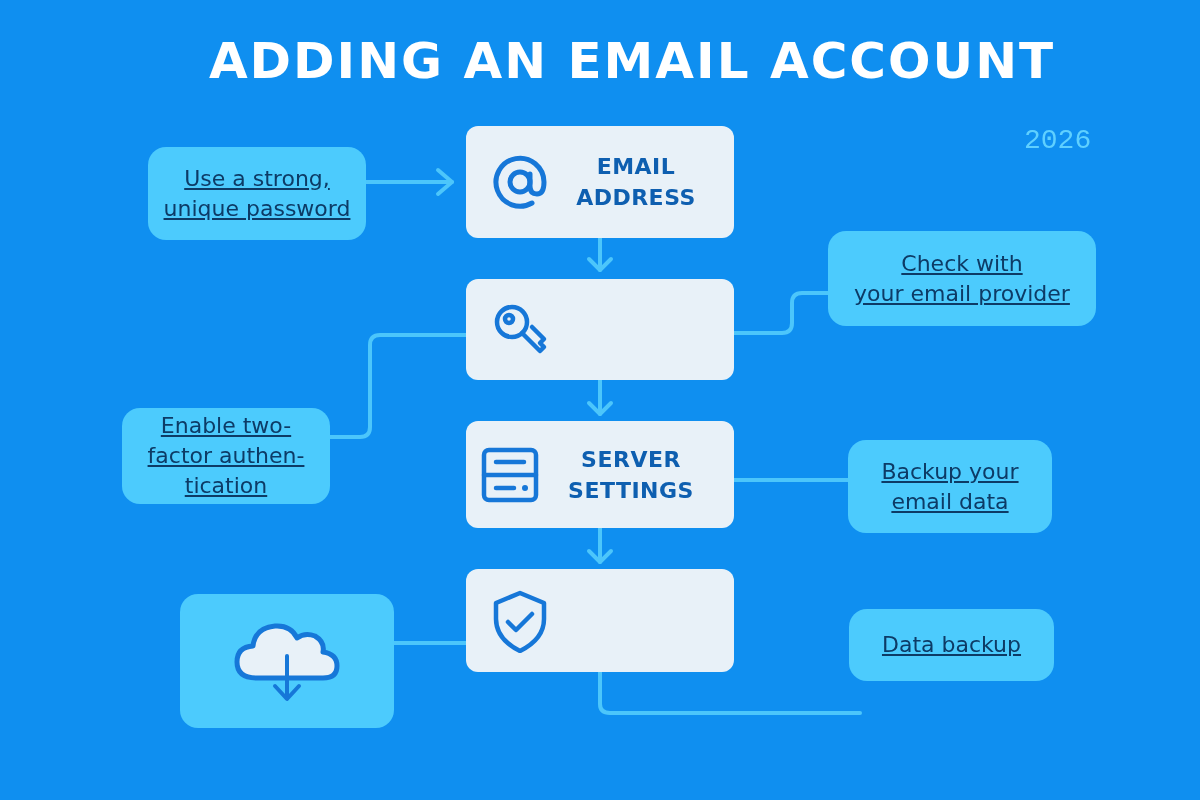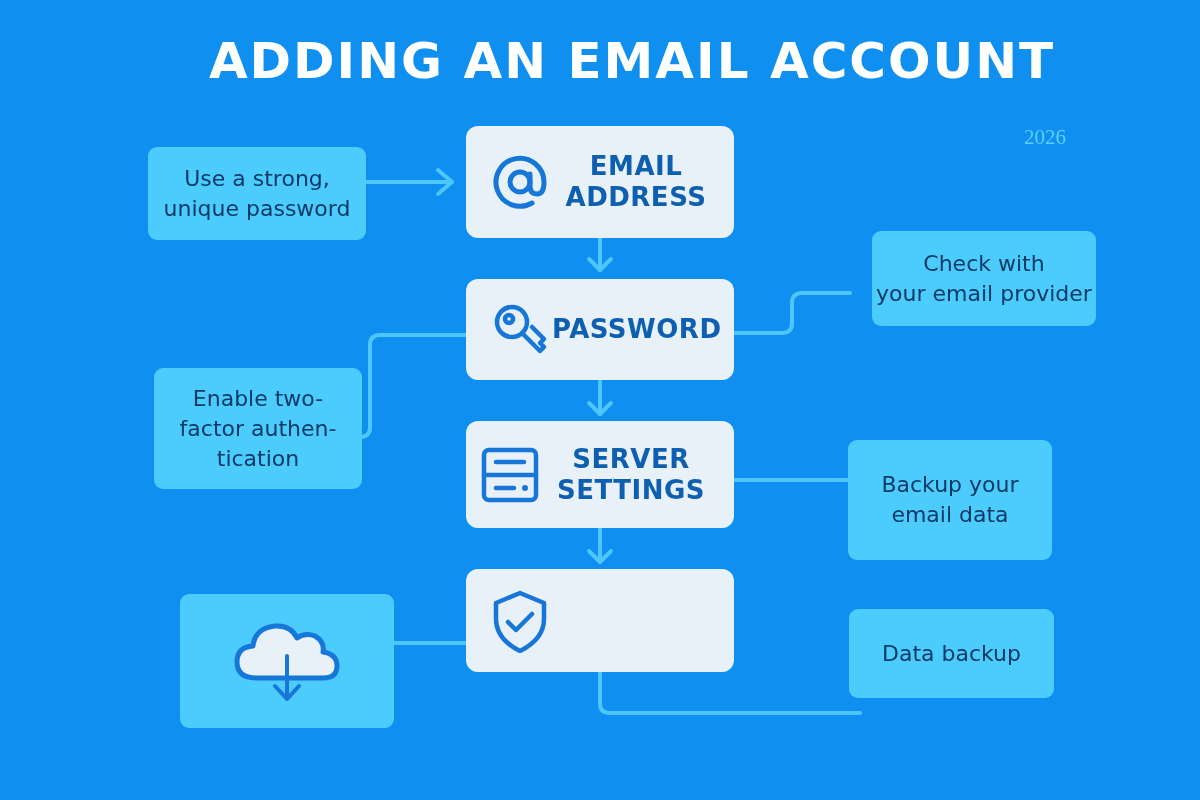--- a/index.html
+++ b/index.html
@@ -8,42 +8,43 @@
     background: #0f8ff0;
     font-family: "Liberation Sans", "DejaVu Sans", sans-serif;
   }
   .title {
     position: absolute; left: 0; top: 32px; width: 1200px; text-align: center;
     color: #ffffff; font-size: 50px; font-weight: 700; letter-spacing: 2px;
     font-family: "DejaVu Sans", sans-serif;
     margin-left: 32px;
   }
   .year {
-    position: absolute; left: 1024px; top: 125px; font-size: 21px;
-    color: #5fd0ff; font-family: Liberation Serif, serif;
+    position: absolute; left: 1024px; top: 125px; font-size: 28px;
+    color: #5fd0ff; font-family: Liberation Mono, monospace;
   }
   svg.connectors { position: absolute; left: 0; top: 0; }
   .step {
     position: absolute; left: 466px; width: 268px; background: #e8f1f8;
     border-radius: 12px; display: flex; align-items: center;
     box-sizing: border-box; padding-left: 22px;
   }
   .step .icon { width: 64px; height: 64px; flex: none; }
   .step .label {
     flex: 1; text-align: center; color: #0e5fb0; font-weight: 700;
-    font-size: 26px; line-height: 31px; letter-spacing: 0.5px;
+    font-size: 22px; line-height: 31px; letter-spacing: 0.5px;
     font-family: "DejaVu Sans", sans-serif; white-space: pre-line;
     padding-right: 14px;
   }
   .note {
-    position: absolute; background: #4ccbfd; border-radius: 9px;
+    position: absolute; background: #4ccbfd; border-radius: 18px;
     color: #0d3b66; font-size: 22px; line-height: 30px; text-align: center;
     display: flex; align-items: center; justify-content: center;
     box-sizing: border-box; white-space: pre-line;
     font-family: "DejaVu Sans", sans-serif;
+    text-decoration: underline;
   }
 </style>
 </head>
 <body>
 
 <div class="title">ADDING AN EMAIL ACCOUNT</div>
 <div class="year">2026</div>
 
 <svg class="connectors" width="1200" height="800" viewBox="0 0 1200 800">
   <g fill="none" stroke="#4cc6fb" stroke-width="4" stroke-linecap="round" stroke-linejoin="round">
@@ -82,21 +83,20 @@
 </div>
 
 <div class="step" style="top:279px;height:101px;">
   <svg class="icon" viewBox="0 0 64 64">
     <g fill="none" stroke="#1677d8" stroke-width="4.5" stroke-linejoin="round" stroke-linecap="round">
       <circle cx="24" cy="24" r="15"></circle>
       <circle cx="21" cy="21" r="4"></circle>
       <path d="M34 35 L52 53 L56 49 L52 45 L56 41 L44 29"></path>
     </g>
   </svg>
-  <div class="label">PASSWORD</div>
 </div>
 
 <div class="step" style="top:421px;height:107px;padding-left:12px;">
   <svg class="icon" viewBox="0 0 64 64">
     <g fill="none" stroke="#1677d8" stroke-width="4.5" stroke-linecap="round">
       <rect x="6" y="7" width="52" height="50" rx="5"></rect>
       <path d="M6 32 H58"></path>
       <path d="M18 19 H46"></path>
       <path d="M18 45 H36"></path>
     </g>
@@ -111,31 +111,31 @@
     <g fill="none" stroke="#1677d8" stroke-width="4.5" stroke-linejoin="round" stroke-linecap="round">
       <path d="M32 4 L56 14 V30 Q56 50 32 62 Q8 50 8 30 V14 Z"></path>
       <path d="M20 33 L28 41 L44 25"></path>
     </g>
   </svg>
 </div>
 
 <div class="note" style="left:148px;top:147px;width:218px;height:93px;">Use a strong,
 unique password</div>
 
-<div class="note" style="left:872px;top:231px;width:224px;height:95px;">Check with
+<div class="note" style="left:828px;top:231px;width:268px;height:95px;">Check with
 your email provider</div>
 
-<div class="note" style="left:122px;top:368px;width:208px;height:121px;margin-left:32px;">Enable two-
+<div class="note" style="left:122px;top:408px;width:208px;height:96px;">Enable two-
 factor authen-
 tication</div>
 
-<div class="note" style="left:848px;top:440px;width:204px;height:120px;">Backup your
+<div class="note" style="left:848px;top:440px;width:204px;height:93px;">Backup your
 email data</div>
 
 <div class="note" style="left:180px;top:594px;width:214px;height:134px;">
   <svg width="116" height="90" viewBox="0 0 116 90">
     <path d="M28 62 Q8 62 8 46 Q8 31 24 30 Q26 12 46 10 Q62 9 68 22 Q76 16 86 20 Q96 26 94 36 Q108 38 108 50 Q108 62 94 62 Z" fill="#e8f1f8" stroke="#1677d8" stroke-width="5" stroke-linejoin="round"></path>
     <path d="M58 40 V82" stroke="#1677d8" stroke-width="4" stroke-linecap="round"></path>
     <path d="M46 70 L58 83 L70 70" fill="none" stroke="#1677d8" stroke-width="4" stroke-linecap="round" stroke-linejoin="round"></path>
   </svg>
 </div>
 
-<div class="note" style="left:849px;top:609px;width:205px;height:89px;">Data backup</div>
+<div class="note" style="left:849px;top:609px;width:205px;height:72px;">Data backup</div>
 
 </body></html>

